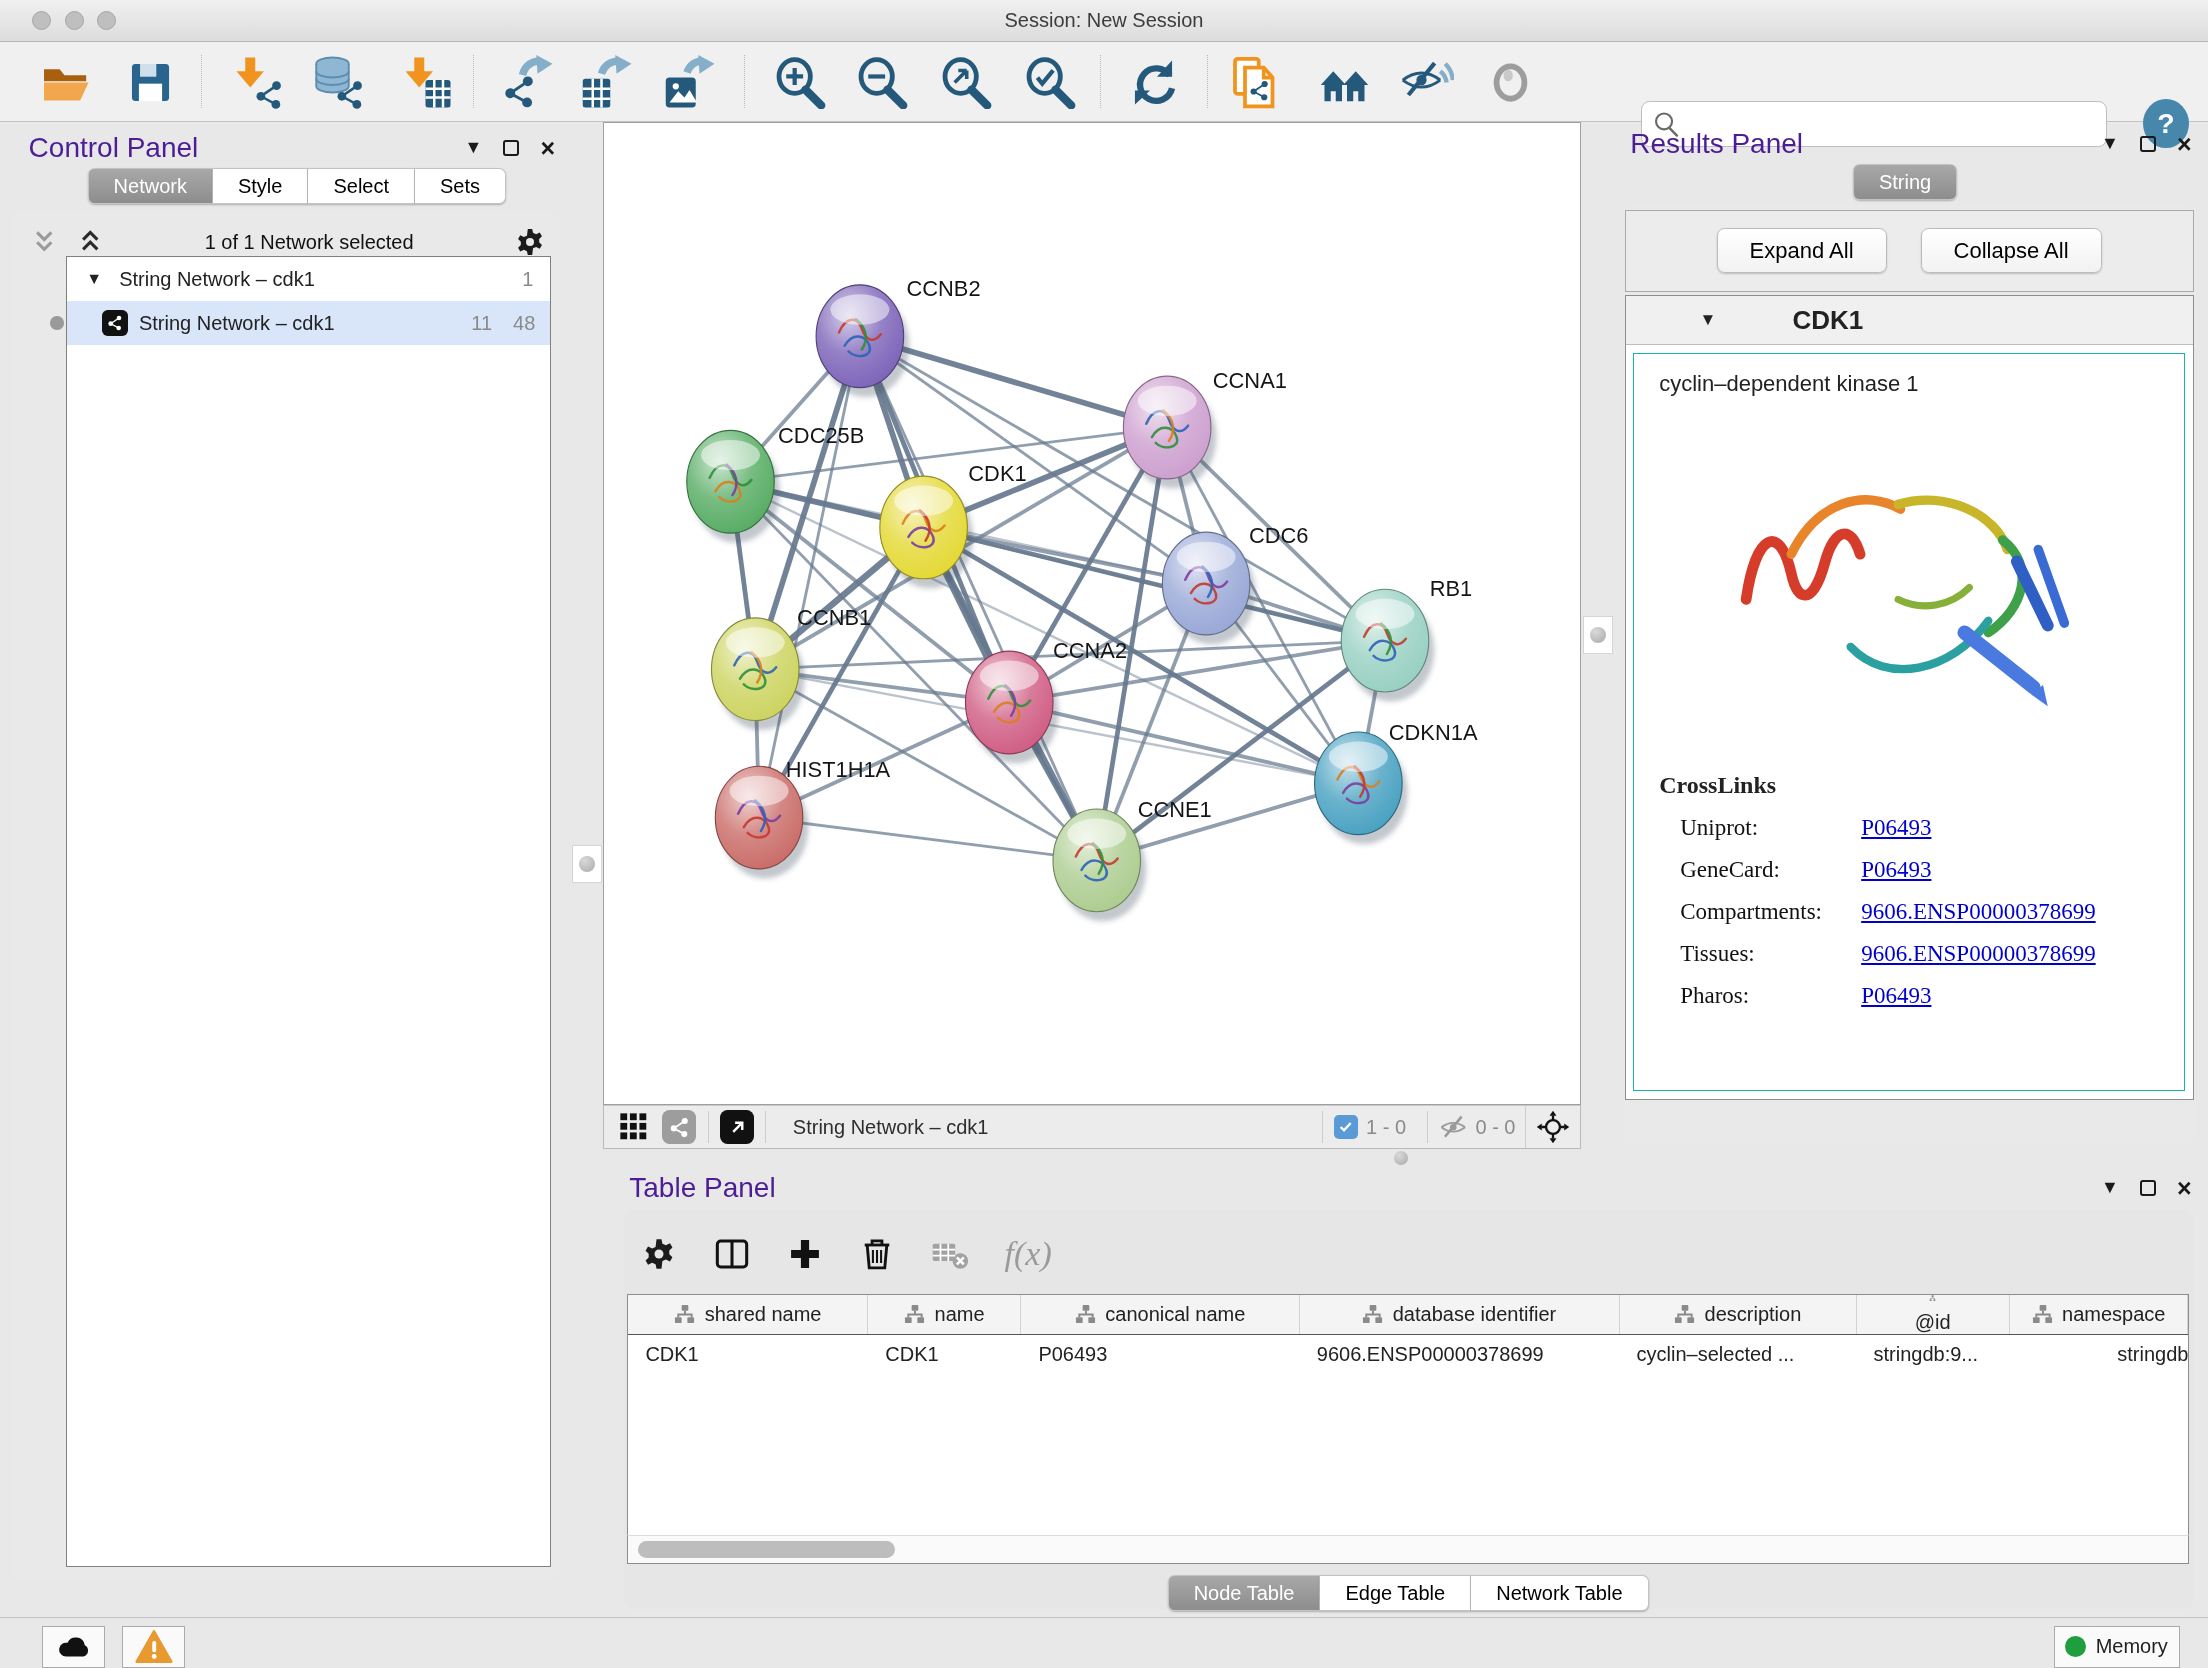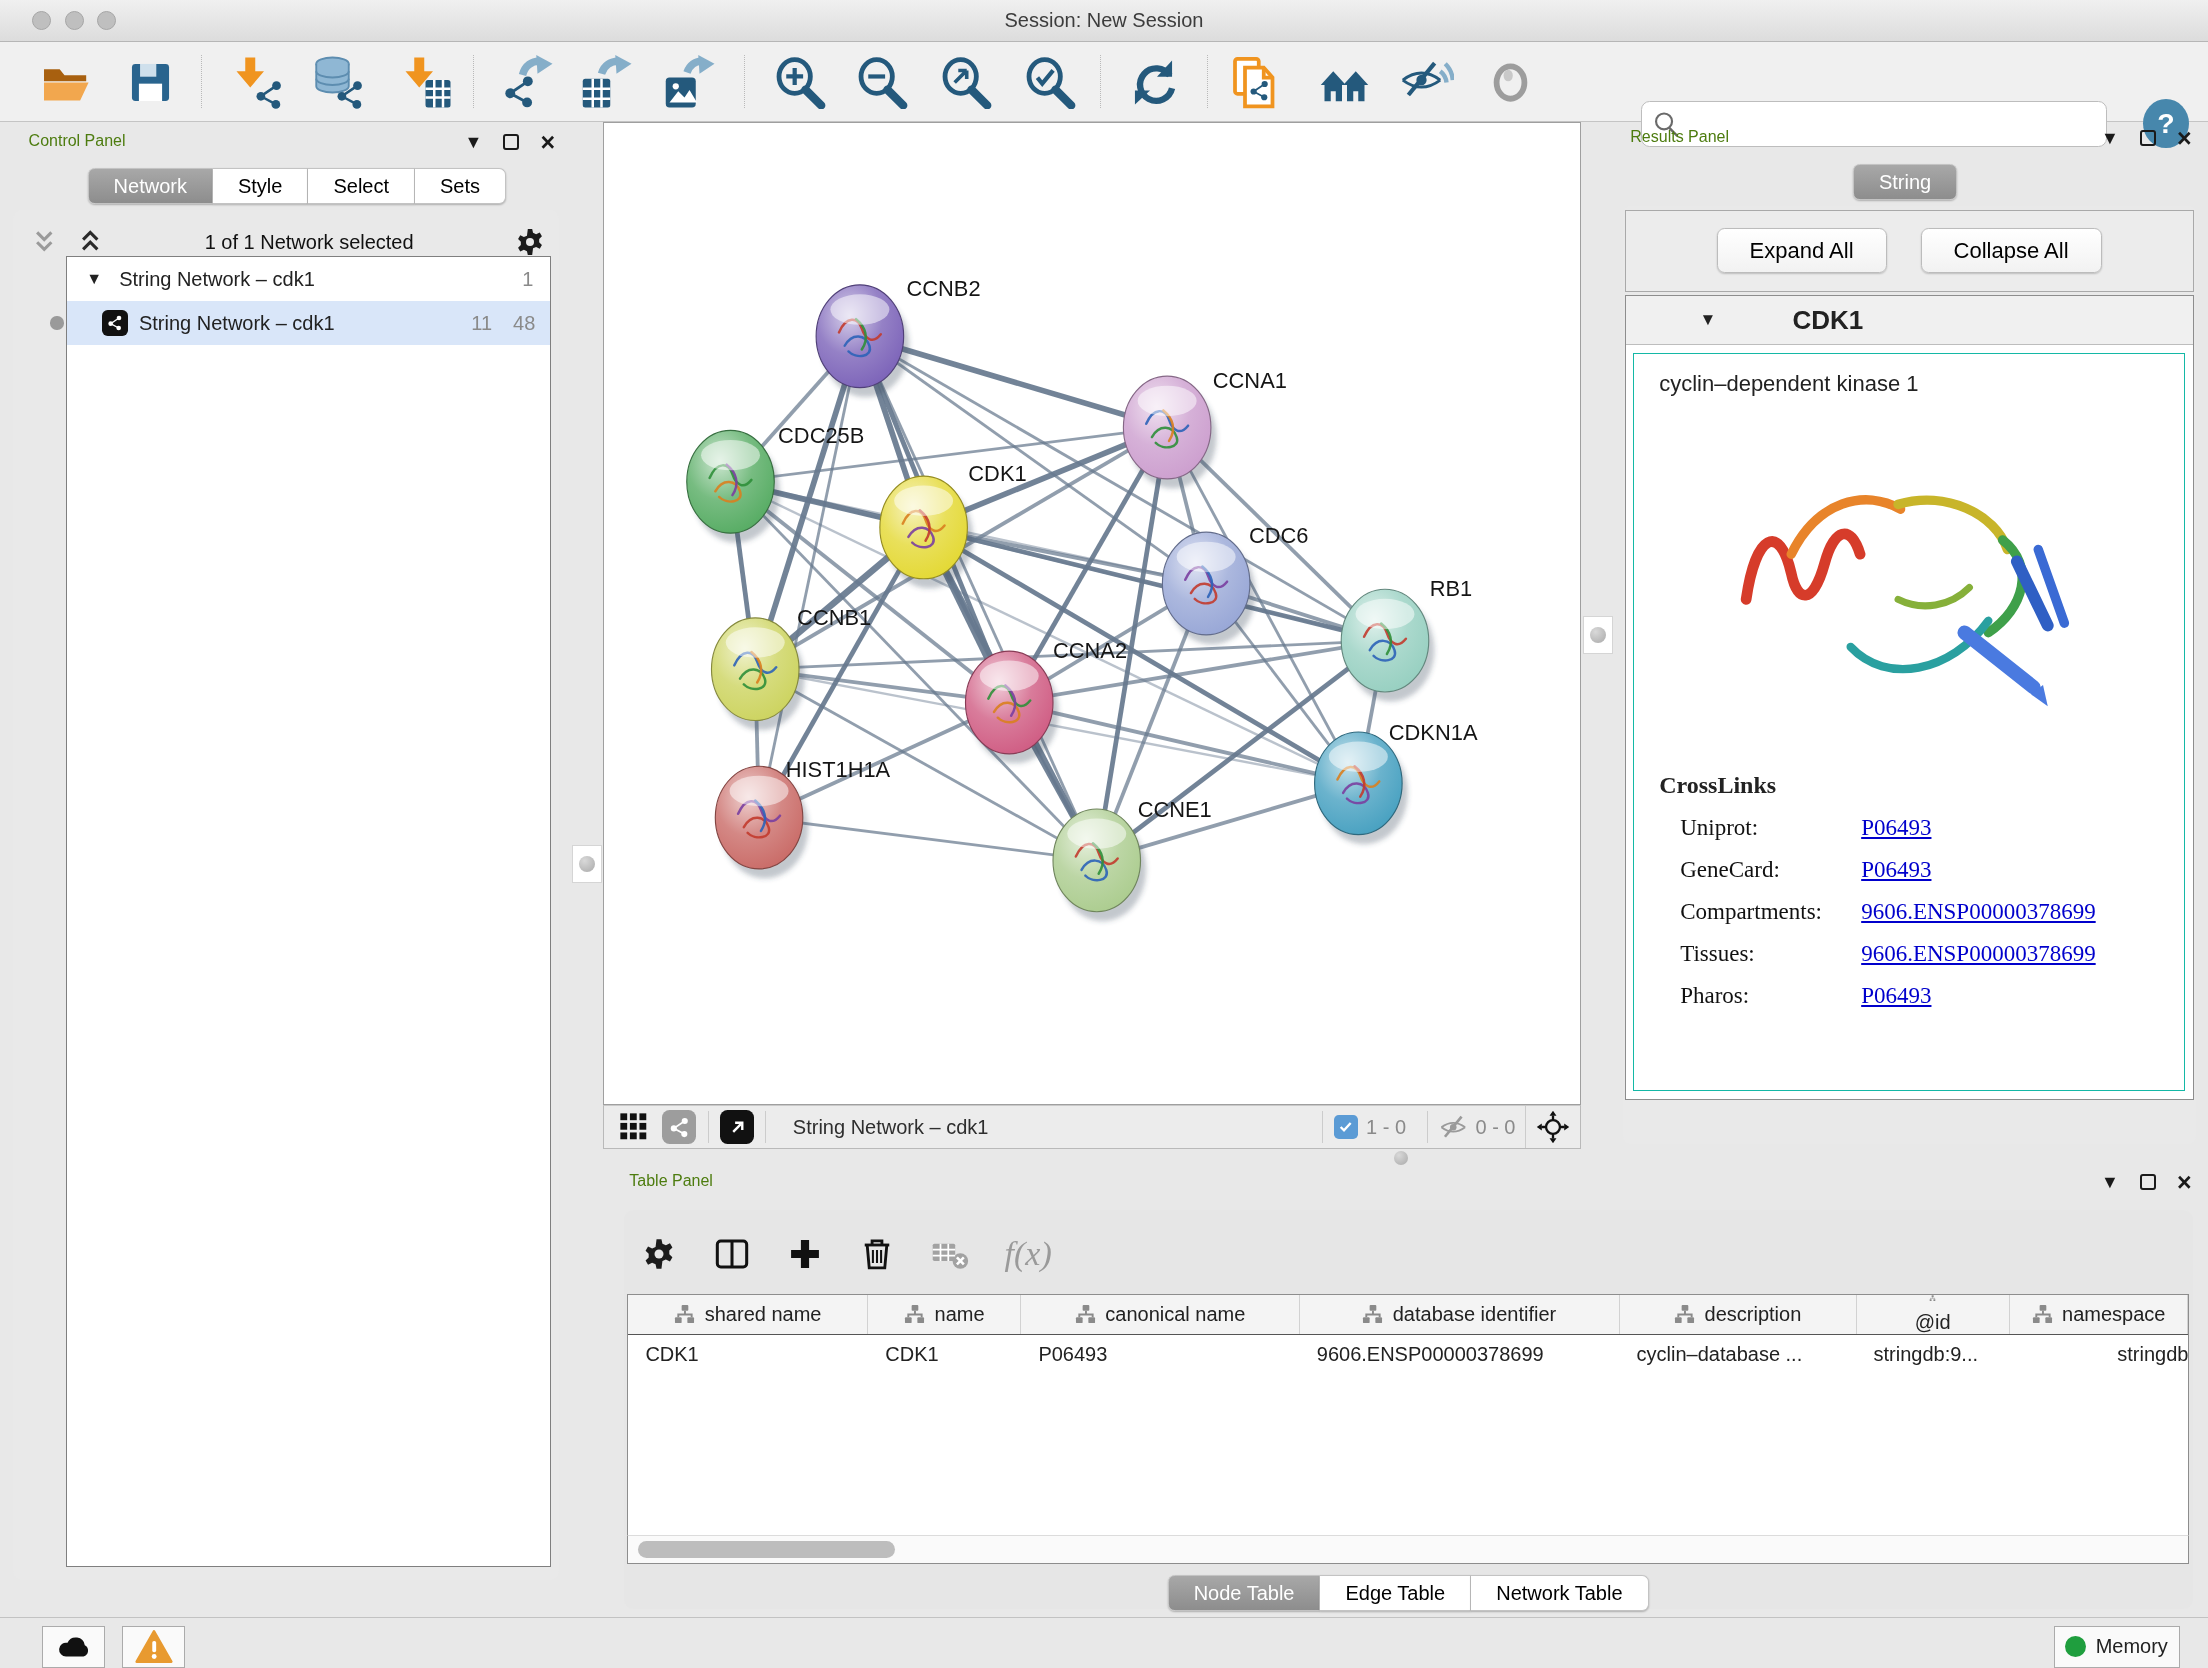--- a/index.html
+++ b/index.html
@@ -20,21 +20,21 @@
   .tb-btn { position:absolute; top:9.5px; width:63px; height:61px; display:flex;
     align-items:center; justify-content:center; }
   .tb-sep { position:absolute; top:13.3px; width:0; height:53px; border-left:1.9px dotted #b9b9b9; }
   #search-box { position:absolute; left:1641px; top:59px; width:466px; height:46px;
     background:#fff; border:1px solid #bdbdbd; border-radius:8.6px; display:flex; align-items:center; padding-left:11.4px; }
   #search-box input { border:none; outline:none; font-size:19px; width:399px; background:transparent; }
   #help-btn { position:absolute; left:2143px; top:57px; width:46px; height:49px; border-radius:50%;
     background:#4787ac; color:#fff; font-size:28.5px; font-weight:bold; display:flex; align-items:center; justify-content:center; }
 
   
-  .panel-title { font-size:16px; color:#4d7c0f; }
+  .panel-title { font-size:28px; color:#4c1d95; }
   .win-ctrl { display:flex; gap:21px; align-items:center; }
   .wc { font-size:18px; color:#1a1a1a; cursor:default; }
   .wc-box { width:16px; height:16px; border:2.4px solid #1a1a1a; border-radius:2.9px; }
   .wc-x { font-size:25px; font-weight:bold; line-height:16px; }
 
   .seg { display:flex; }
   .seg-btn { font-size:20px; padding:5.7px 25px; background:#fff; color:#000000;
     border:1px solid #c3c3c3; border-left:none; box-shadow:0 1px 1.9px rgba(0,0,0,.25); }
   .seg-btn:first-child { border-left:1px solid #c3c3c3; border-radius:6.7px 0 0 6.7px; }
   .seg-btn:last-child { border-radius:0 6.7px 6.7px 0; }
@@ -808,21 +808,21 @@
               <use href="#sym-tree"></use>
             </svg>
             <span>namespace</span>
           </div>
         </div>
       <div id="tp-row">
           <div class="td" style="width: 243px;">CDK1</div>
           <div class="td" style="width: 155px;">CDK1</div>
           <div class="td" style="width: 282px;">P06493</div>
           <div class="td" style="width: 324px;">9606.ENSP00000378699</div>
-          <div class="td" style="width: 240px;">cyclin–database ...</div>
+          <div class="td" style="width: 240px;">cyclin–selected ...</div>
           <div class="td" style="width: 155px;">stringdb:9...</div>
           <div class="td" style="width: 181px; text-align: right;">stringdb</div>
         </div>
     </div>
     <div id="tp-scroll">
       <div id="tp-thumb"></div>
     </div>
     <div id="tp-tabs" class="seg">
         <span class="seg-btn sel">Node Table</span>
         <span class="seg-btn">Edge Table</span>

